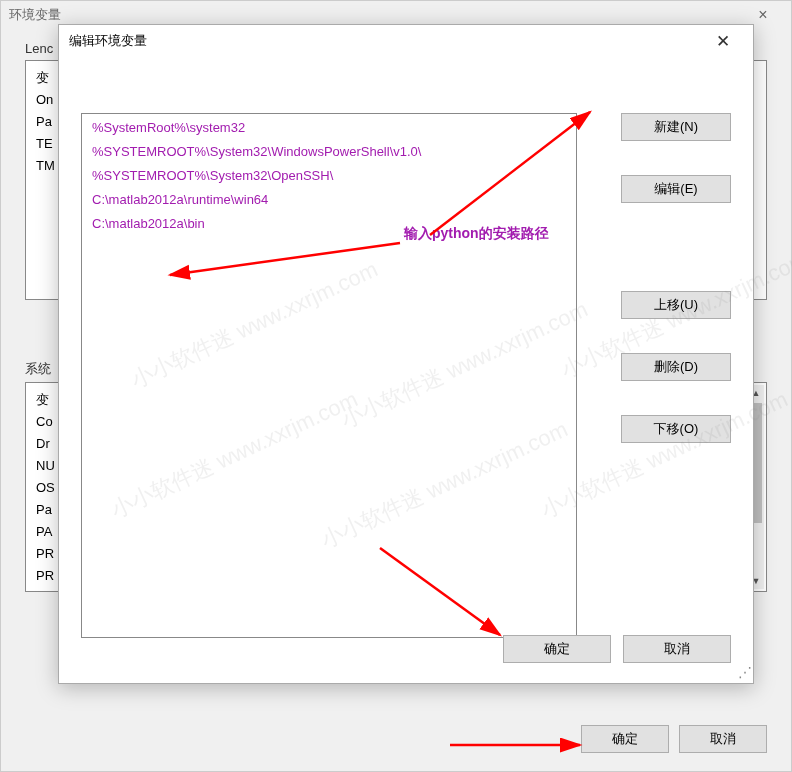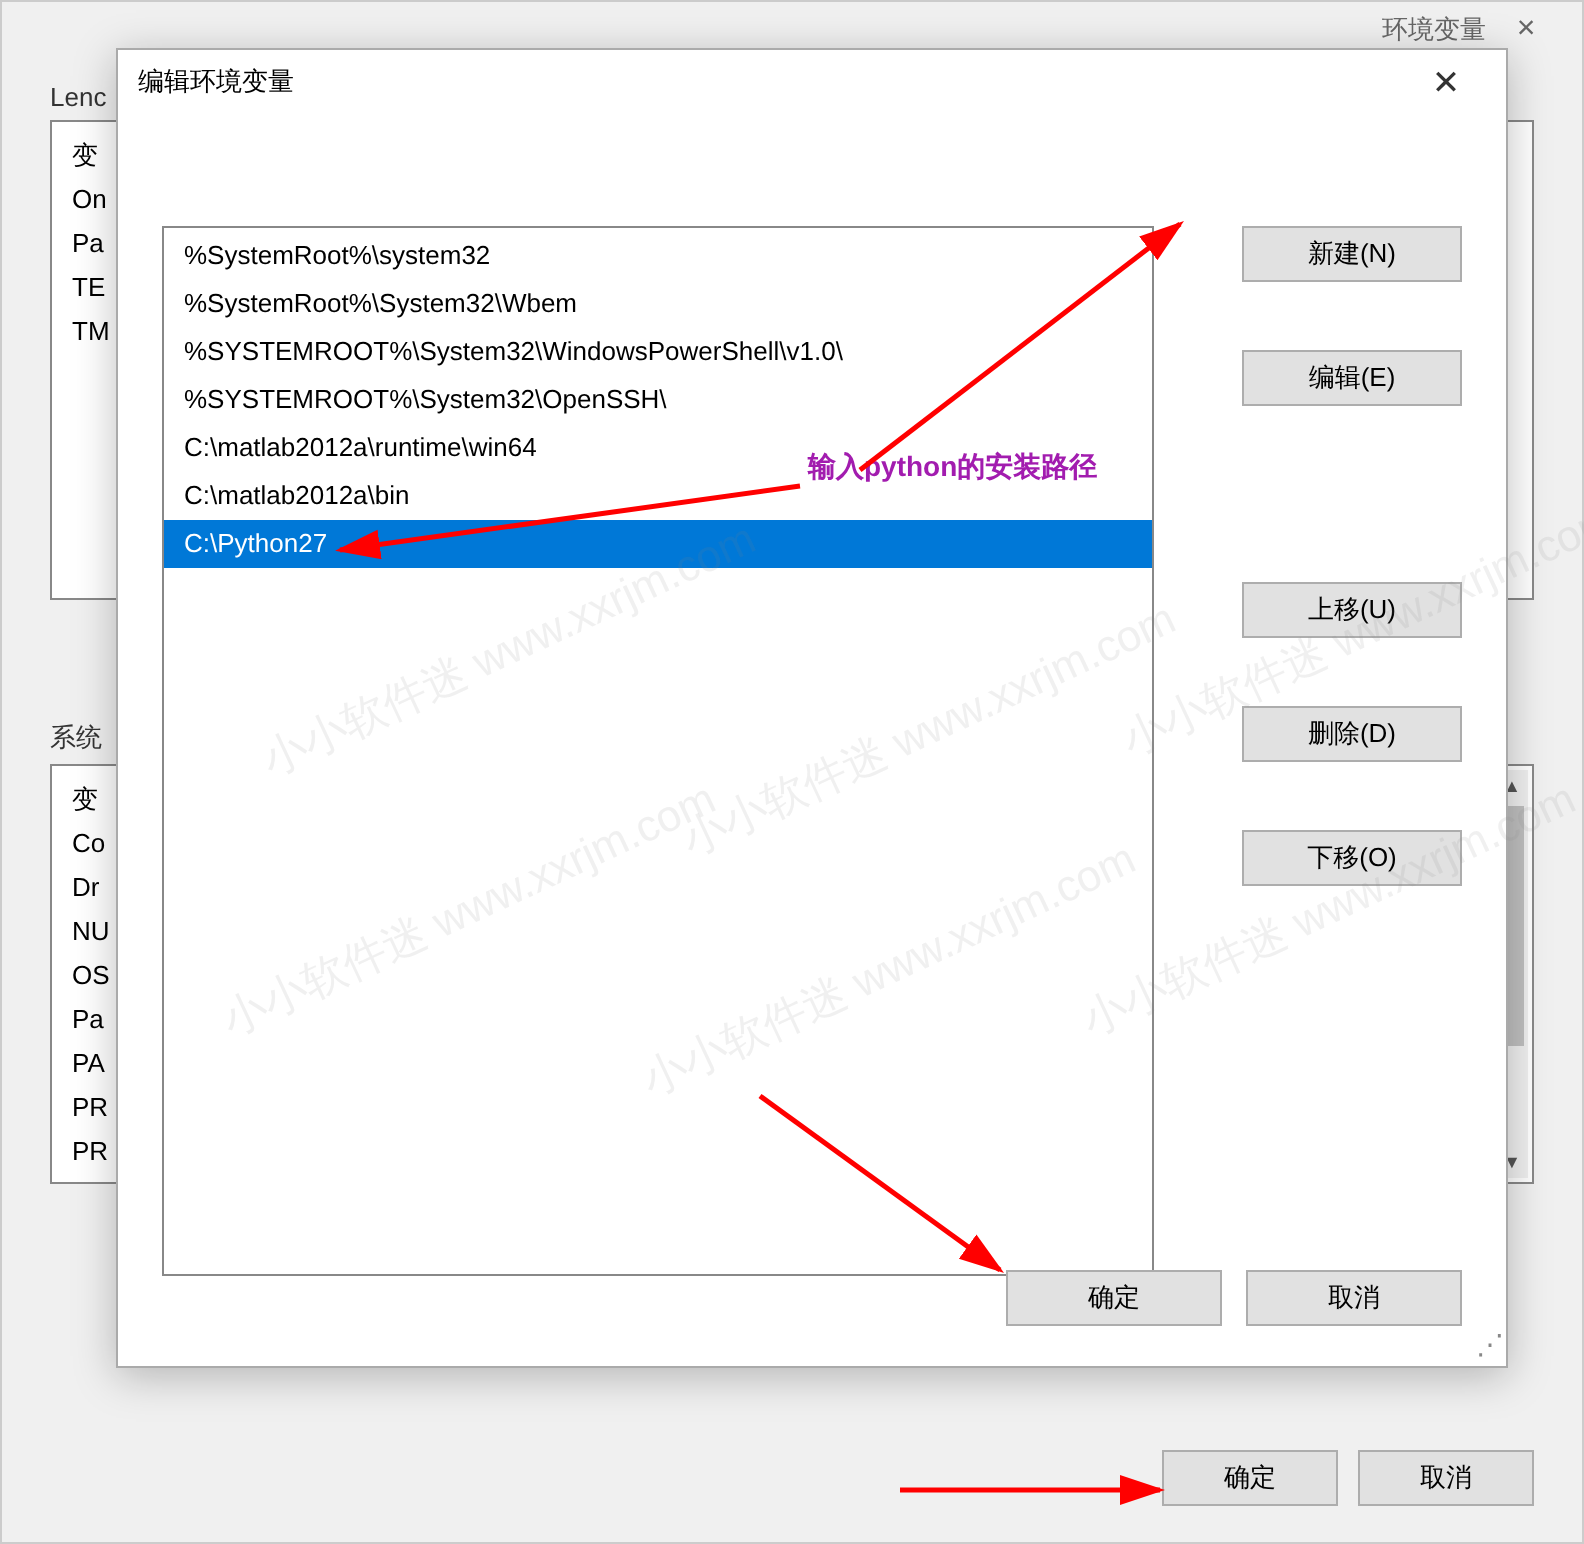--- a/index.html
+++ b/index.html
@@ -4,21 +4,21 @@
   <style>
     * { box-sizing: border-box; font-family: "Microsoft YaHei", "Segoe UI", Tahoma, sans-serif; font-size: 13px; }
     body { margin: 0; background: #f0f0f0; width: 792px; height: 772px; position: relative; overflow: hidden; }
     
     
     .parent-dialog {
       position: absolute; top: 0; left: 0; width: 792px; height: 772px;
       background: #f0f0f0; border: 1px solid #ccc;
     }
     .parent-titlebar {
-      height: 28px; padding: 0 8px; display: flex; align-items: center; justify-content: flex-end;
+      height: 28px; padding: 0 8px; display: flex; align-items: center; justify-content: space-between;
       color: #666;
     }
     .parent-close { width: 40px; text-align: center; color: #666; cursor: pointer; font-size: 16px; }
     .parent-body { padding: 12px 24px; }
     .section-label { margin-bottom: 4px; color: #333; }
     .listview {
       background: #fff; border: 1px solid #888; padding: 6px 10px; line-height: 22px;
       height: 230px; overflow: hidden; position: relative;
     }
     .listview .row { white-space: nowrap; overflow: hidden; text-overflow: ellipsis; }
@@ -53,21 +53,21 @@
       height: 32px; padding: 0 10px; display: flex; align-items: center; justify-content: space-between;
       background: #fff;
     }
     .child-close { width: 40px; text-align: center; color: #333; cursor: pointer; font-size: 17px; font-weight: 300; }
     .child-body { padding: 20px 22px; position: relative; height: calc(100% - 32px); }
     .path-listbox {
       position: absolute; top: 56px; left: 22px; width: 496px; height: 525px;
       background: #fff; border: 1px solid #888; padding: 2px 0;
     }
     .path-item {
-      padding: 3px 10px; line-height: 18px; color: #000000; cursor: pointer; white-space: nowrap;
+      padding: 3px 10px; line-height: 18px; color: #a21caf; cursor: pointer; white-space: nowrap;
     }
     .path-item.selected { background: #0078d7; color: #fff; }
     .side-buttons {
       position: absolute; top: 56px; right: 22px; width: 110px;
       display: flex; flex-direction: column; gap: 12px;
     }
     .side-buttons .btn { height: 28px; margin-bottom: 22px; width: 110px; }
     .gap-large { margin-top: 54px; }
     .child-bottom {
       position: absolute; bottom: 20px; right: 22px; display: flex; gap: 12px;
@@ -134,26 +134,24 @@
 </div>
 
 <div class="child-dialog">
   <div class="child-titlebar">
     <span>编辑环境变量</span>
     <span class="child-close">✕</span>
   </div>
   <div class="child-body">
     <div class="path-listbox" id="path-listbox">
         <div class="path-item">%SystemRoot%\system32</div>
-        <div class="path-item">%SystemRoot%\System32\Wbem</div>
         <div class="path-item">%SYSTEMROOT%\System32\WindowsPowerShell\v1.0\</div>
         <div class="path-item">%SYSTEMROOT%\System32\OpenSSH\</div>
         <div class="path-item">C:\matlab2012a\runtime\win64</div>
         <div class="path-item">C:\matlab2012a\bin</div>
-        <div class="path-item selected">C:\Python27</div>
       </div>
     <div class="side-buttons">
       <button class="btn">新建(N)</button>
       <button class="btn">编辑(E)</button>
       <button class="btn gap-large">上移(U)</button>
       <button class="btn">删除(D)</button>
       <button class="btn">下移(O)</button>
     </div>
     <div class="child-bottom">
       <button class="btn">确定</button>

